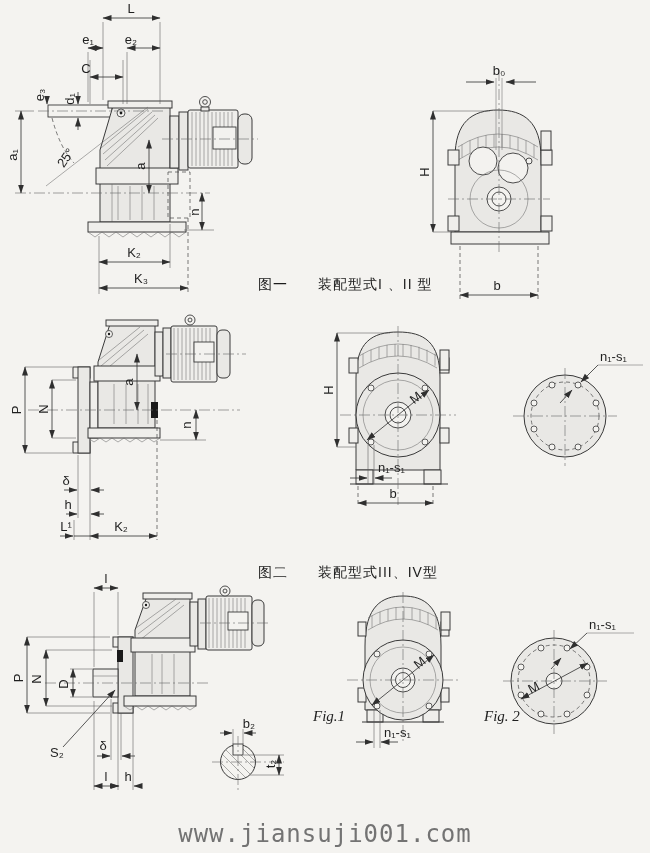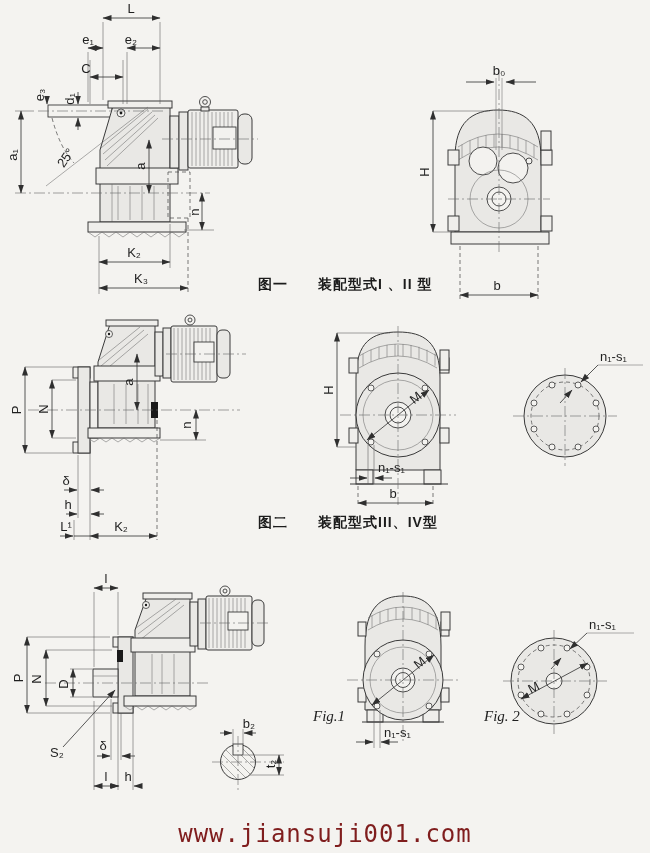--- a/index.html
+++ b/index.html
@@ -16,28 +16,28 @@
   .ol2{fill:#efeeeb;stroke:#3a3a3a;stroke-width:1}
   .olw{fill:#f3f2ef;stroke:#3a3a3a;stroke-width:.9}
   .ln{stroke:#3a3a3a;stroke-width:1;fill:none}
   .thin{stroke:#6a6a6a;stroke-width:.55;fill:none}
   .dim{stroke:#2f2f2f;stroke-width:.8;fill:none}
   .ext{stroke:#555;stroke-width:.55;fill:none}
   .cl{stroke:#666;stroke-width:.6;fill:none;stroke-dasharray:11 3 2 3}
   .dsh{stroke:#444;stroke-width:.7;fill:none;stroke-dasharray:4 3}
   .blk{fill:#1a1a1a}
   .hole{fill:#f4f3f0;stroke:#3a3a3a;stroke-width:.8}
-  .cap{position:absolute;font-weight:bold;font-size:14px;color:#1c1c1c;
+  .cap{position:absolute;font-weight:normal;font-size:14px;color:#1c1c1c;
        letter-spacing:1px;white-space:pre}
   #cap1{left:258px;top:276px}
-  #cap2{left:258px;top:514px}
+  #cap2{left:258px;top:564px}
   #cap3{left:264px;top:796px}
   .url{position:absolute;left:0;right:0;top:820px;text-align:center;
        font-family:"DejaVu Sans Mono",monospace;font-size:24px;
-       color:#7f1d1d;letter-spacing:1px;text-decoration:none;display:block}
+       color:#737373;letter-spacing:1px;text-decoration:none;display:block}
 </style>
 </head>
 <body>
 
 <div class="stage">
 
 <svg id="row1-svg" width="650" height="310" viewBox="0 0 650 310">
   <defs>
     <marker id="aR1" markerWidth="10" markerHeight="8" refX="8.5" refY="3" orient="auto-start-reverse" markerUnits="userSpaceOnUse">
       <path d="M0,0L9,3L0,6Z" fill="#2f2f2f"></path>

